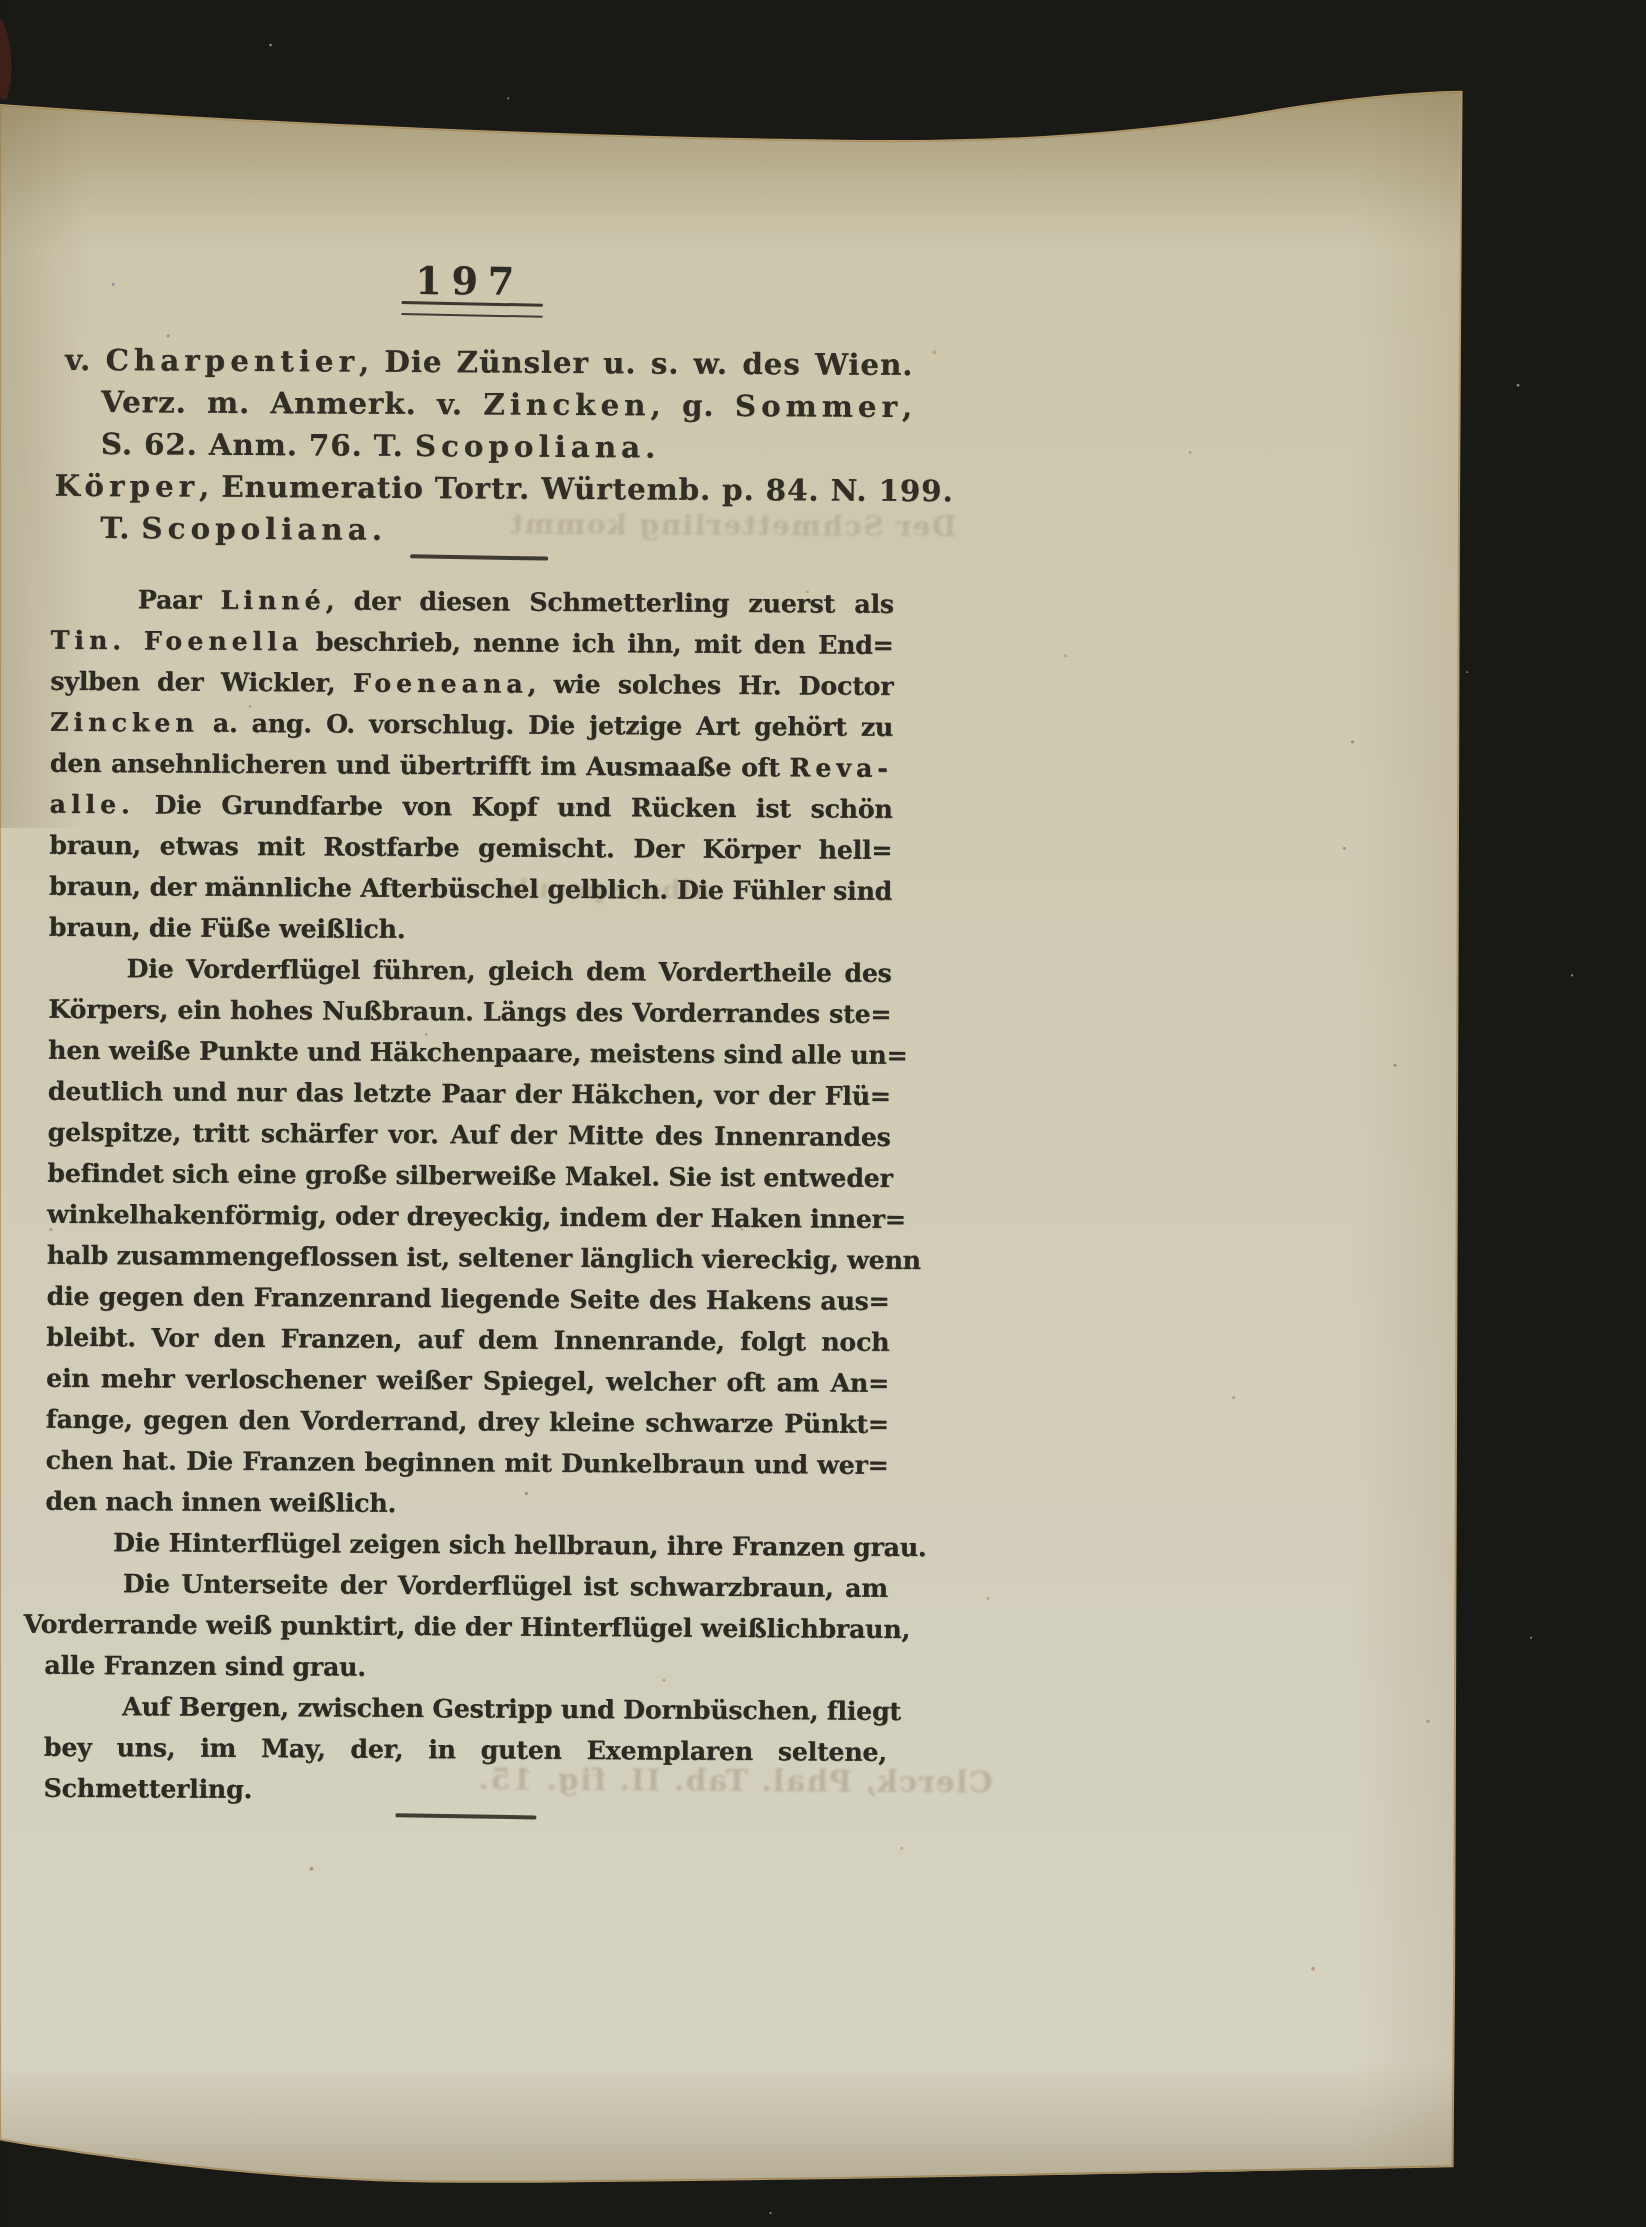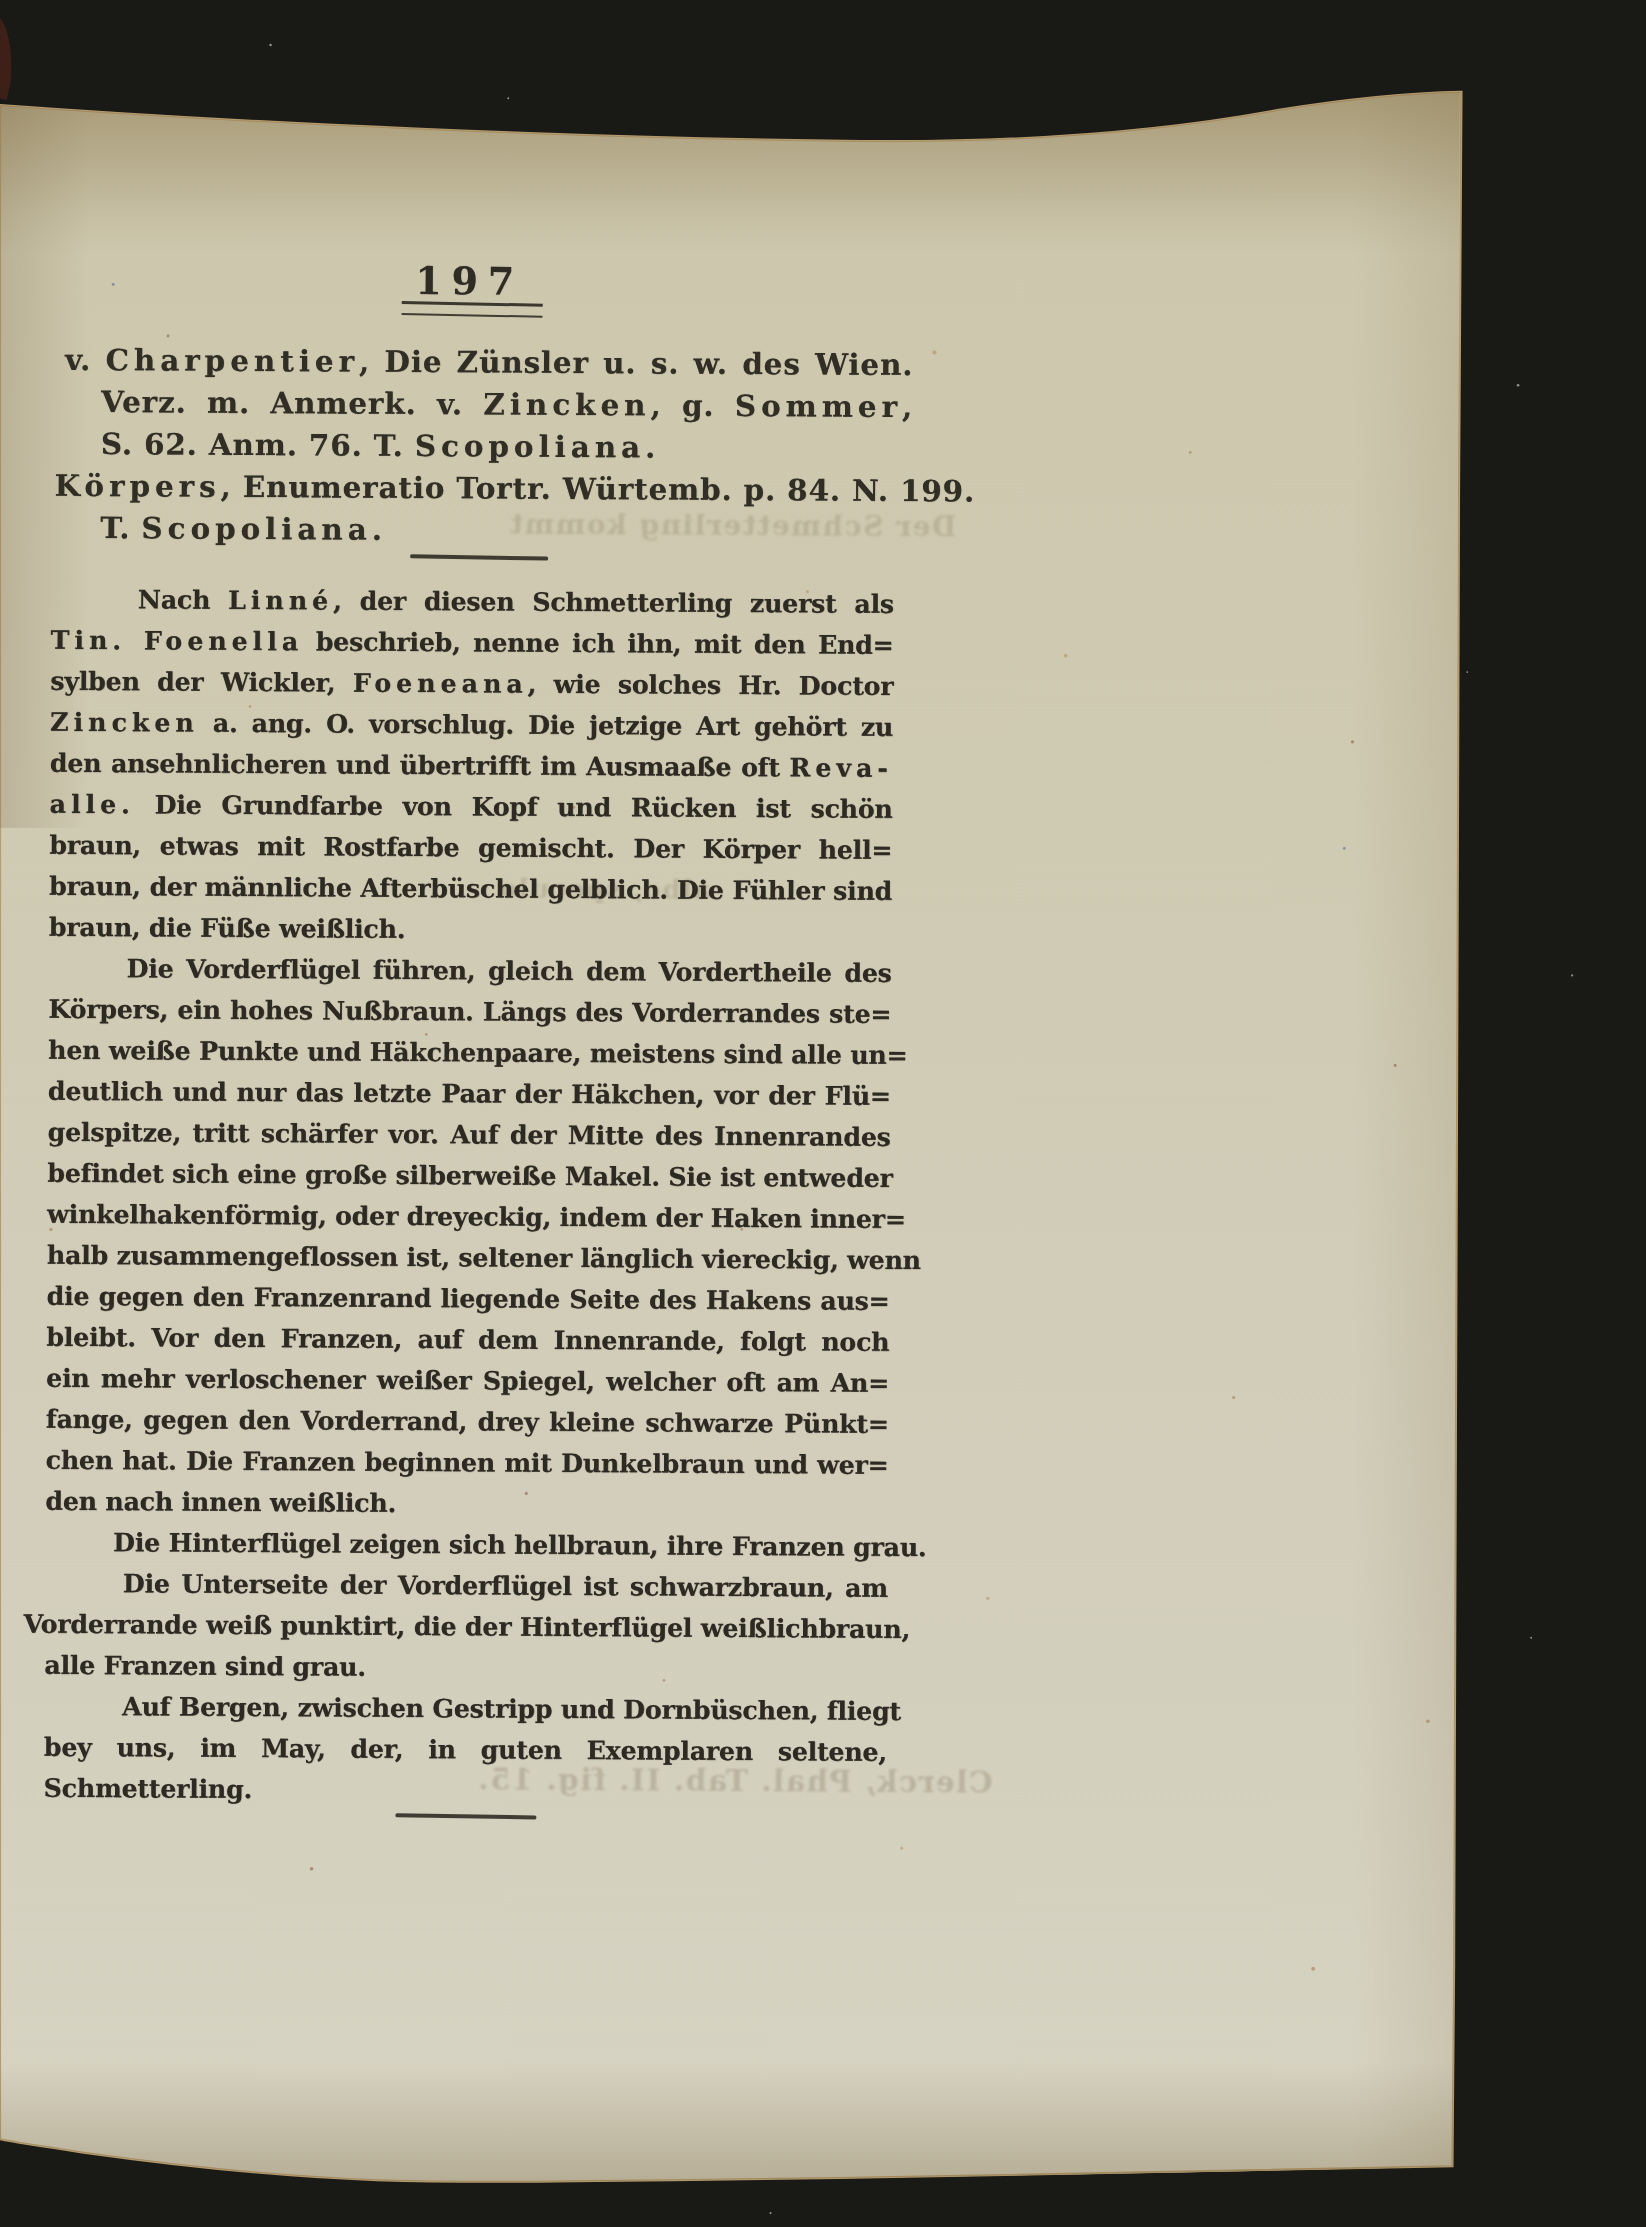--- a/index.html
+++ b/index.html
@@ -161,28 +161,28 @@
   <div class="showthrough" id="ghost-2">albo, speculo</div>
   <div class="showthrough" id="ghost-3">Clerck, Phal. Tab. II. fig. 15.</div>
 
   <div class="pagenum">197</div>
   <div class="pagenum-rule"></div>
 
   <div id="header-lines">
       <div class="h-line" style="padding-left: 9.8px;"><span>v. </span><span class="sp">Charpentier</span><span>, Die Zünsler u. s. w. des Wien.</span></div>
       <div class="h-line" style="padding-left: 46px;"><span>Verz. m. Anmerk. v. </span><span class="sp">Zincken</span><span>, g. </span><span class="sp">Sommer</span><span>,</span></div>
       <div class="h-line nj" style="padding-left: 46px;"><span>S. 62. Anm. 76. T. </span><span class="sp">Scopoliana</span><span>.</span></div>
-      <div class="h-line"><span class="sp">Körpers</span><span>, Enumeratio Tortr. Würtemb. p. 84. N. 199.</span></div>
+      <div class="h-line"><span class="sp">Körper</span><span>, Enumeratio Tortr. Würtemb. p. 84. N. 199.</span></div>
       <div class="h-line nj" style="padding-left: 46px;"><span>T. </span><span class="sp">Scopoliana</span><span>.</span></div>
     </div>
 
   <div class="mid-rule" id="rule-top"></div>
 
   <div id="body-lines">
-      <div class="b-line" style="padding-left: 87px;"><span>Nach </span><span class="sp">Linné</span><span>, der diesen Schmetterling zuerst als</span></div>
+      <div class="b-line" style="padding-left: 87px;"><span>Paar </span><span class="sp">Linné</span><span>, der diesen Schmetterling zuerst als</span></div>
       <div class="b-line"><span class="sp">Tin. Foenella</span><span> beschrieb, nenne ich ihn, mit den End=</span></div>
       <div class="b-line"><span>sylben der Wickler, </span><span class="sp">Foeneana</span><span>, wie solches Hr. Doctor</span></div>
       <div class="b-line"><span class="sp">Zincken</span><span> a. ang. O. vorschlug. Die jetzige Art gehört zu</span></div>
       <div class="b-line"><span>den ansehnlicheren und übertrifft im Ausmaaße oft </span><span class="sp">Reva-</span></div>
       <div class="b-line"><span class="sp">alle.</span><span>  Die Grundfarbe von Kopf und Rücken ist schön</span></div>
       <div class="b-line"><span>braun, etwas mit Rostfarbe gemischt. Der Körper hell=</span></div>
       <div class="b-line"><span>braun, der männliche Afterbüschel gelblich. Die Fühler sind</span></div>
       <div class="b-line nj"><span>braun, die Füße weißlich.</span></div>
       <div class="b-line" style="padding-left: 78px;"><span>Die Vorderflügel führen, gleich dem Vordertheile des</span></div>
       <div class="b-line"><span>Körpers, ein hohes Nußbraun. Längs des Vorderrandes ste=</span></div>

